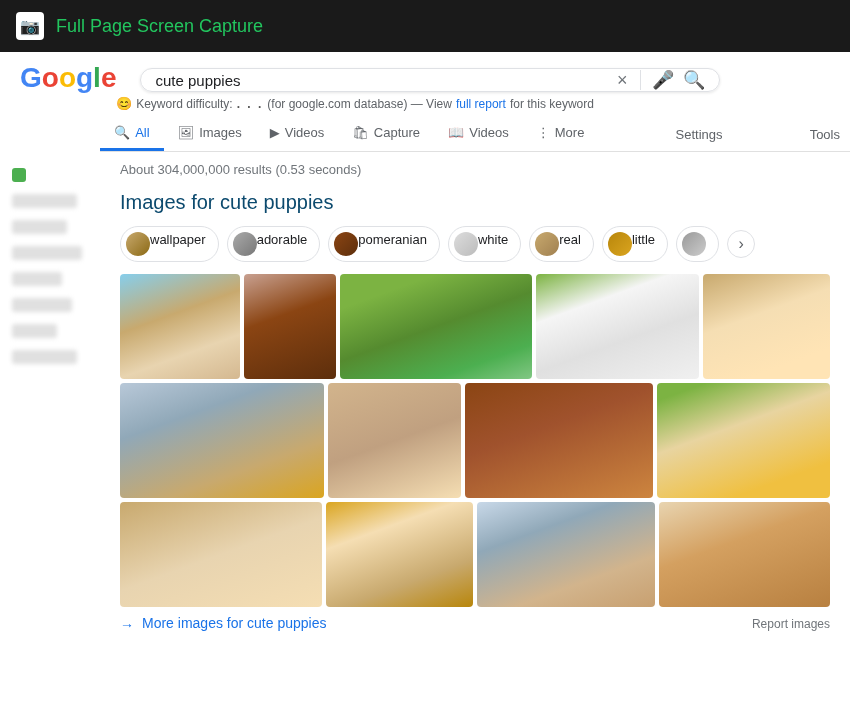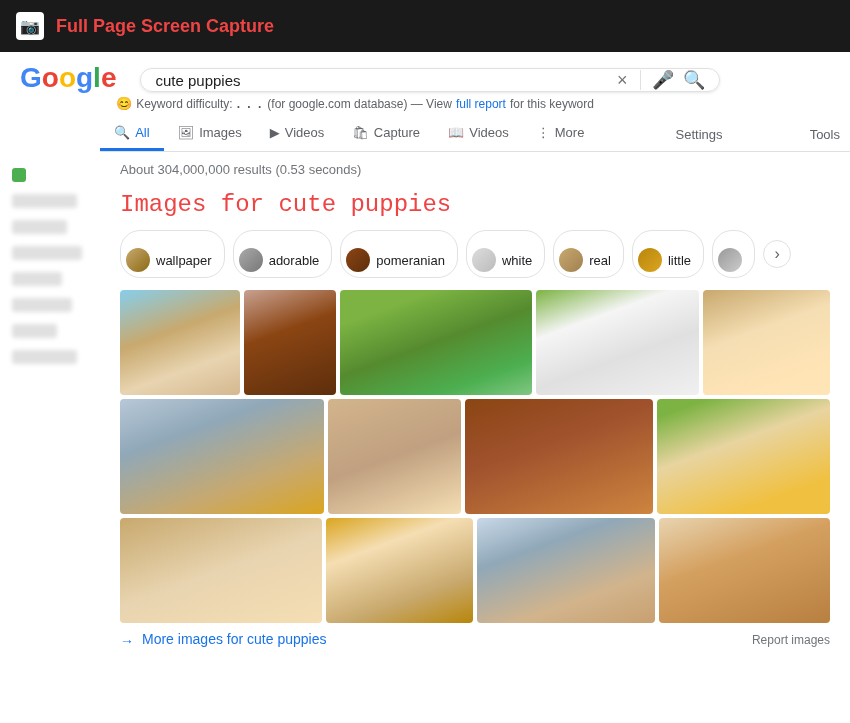--- a/index.html
+++ b/index.html
@@ -15,23 +15,23 @@
       gap: 12px;
     }
     .top-bar-icon {
       width: 28px; height: 28px;
       background: #fff;
       border-radius: 4px;
       display: flex; align-items: center; justify-content: center;
       font-size: 16px;
     }
     .top-bar-title {
-      color: #ef4444;
+      color: #22c55e;
       font-size: 18px;
-      font-weight: 700;
+      font-weight: 400;
     }
 
     
     .google-header {
       padding: 12px 20px 0 20px;
       display: flex;
       align-items: flex-end;
       gap: 24px;
     }
     .google-logo {
@@ -165,42 +165,39 @@
       padding: 10px 20px 10px 10px;
     }
 
     .results-count {
       font-size: 13px;
       color: #70757a;
       margin-bottom: 14px;
     }
 
     .images-header {
-      font-size: 24px;
-      color: #ef4444;
+      font-size: 20px;
+      color: #0c4a6e;
       margin-bottom: 12px;
       font-weight: normal;
-      font-family: Liberation Mono, monospace;
     }
 
     
     .image-pills {
       display: flex;
       align-items: center;
       gap: 8px;
       margin-bottom: 12px;
       overflow: hidden;
     }
     .pill {
       display: flex;
-      align-items: center;
-      gap: 6px;
       border: 1px solid #dfe1e5;
       border-radius: 20px;
-      padding: 17px 12px 5px 5px;
+      padding: 5px 12px 5px 5px;
       font-size: 13px;
       color: #202124;
       cursor: pointer;
       white-space: nowrap;
       background: #fff;
     }
     .pill-thumb {
       width: 24px; height: 24px;
       border-radius: 50%;
       object-fit: cover;

